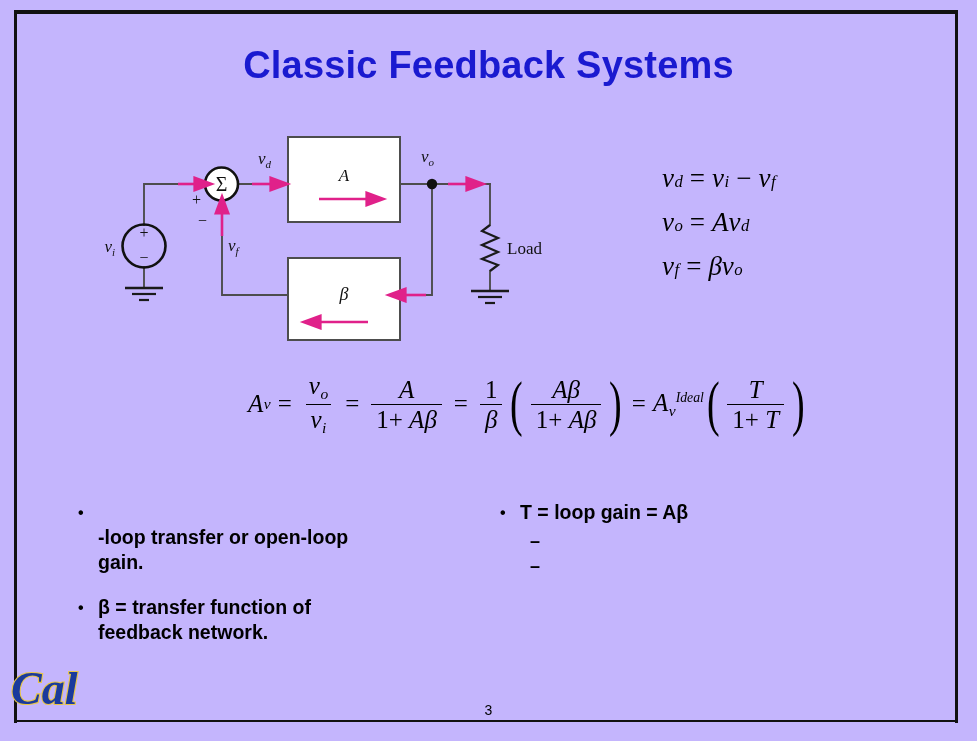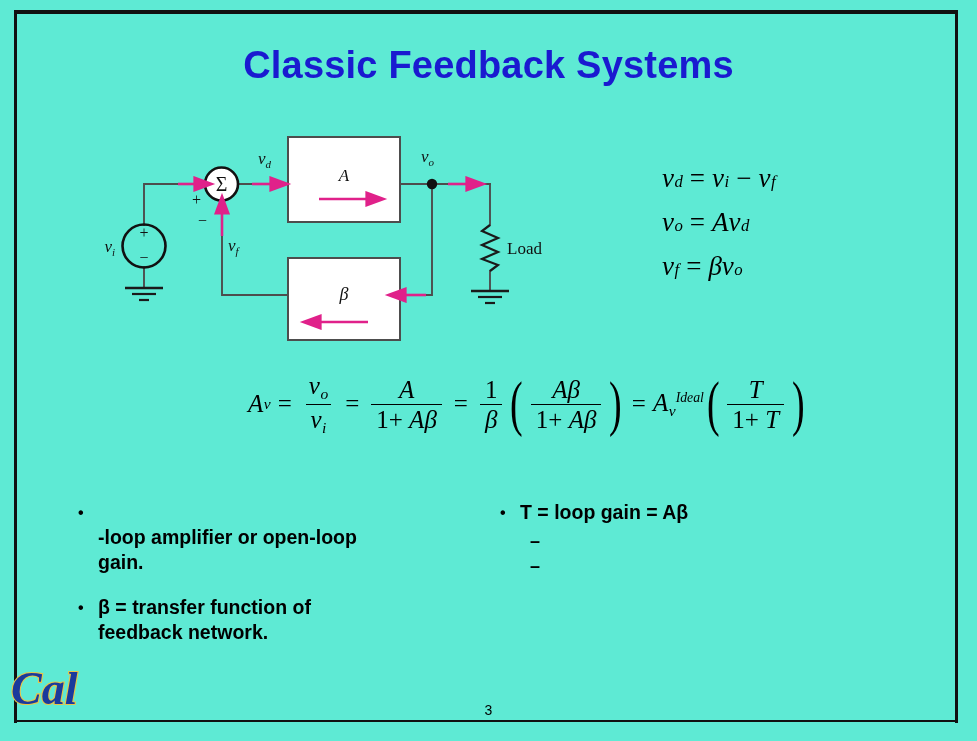--- a/index.html
+++ b/index.html
@@ -1,21 +1,21 @@
 <!DOCTYPE html>
 <html><head>
 <meta charset="utf-8">
 <style>
   html,body{margin:0;padding:0;background:#ffffff;}
   body{width:977px;height:741px;font-family:"Liberation Sans",sans-serif;}
 
   .slide{
     position:relative;
     width:977px;height:741px;
-    background:#5eead4;
+    background:#c4b5fd;
     box-sizing:border-box;
     overflow:hidden;
   }
   
   .frame-top{position:absolute;left:14px;top:10px;width:944px;height:4px;background:#111;}
   .frame-left{position:absolute;left:14px;top:10px;width:3px;height:713px;background:#111;}
   .frame-right{position:absolute;left:955px;top:10px;width:3px;height:713px;background:#111;}
 
   .title{
     position:absolute;left:0;top:44px;width:977px;
@@ -245,21 +245,21 @@
       <span class="den">1+&nbsp;<span class="var">T</span></span>
     </span>
     <span class="paren">)</span>
   </div>
 
   <div class="bullets-left">
     <div class="b1">
       <span class="mk">•</span>
       <span class="tx">
         <br>
-        <span>-loop amplifier or open-loop</span><br>
+        <span>-loop transfer or open-loop</span><br>
         <span>gain.</span>
       </span>
     </div>
     <div class="gap"></div>
     <div class="b1">
       <span class="mk">•</span>
       <span class="tx">
         <span>β = transfer function of</span><br>
         <span>feedback network.</span>
       </span>

